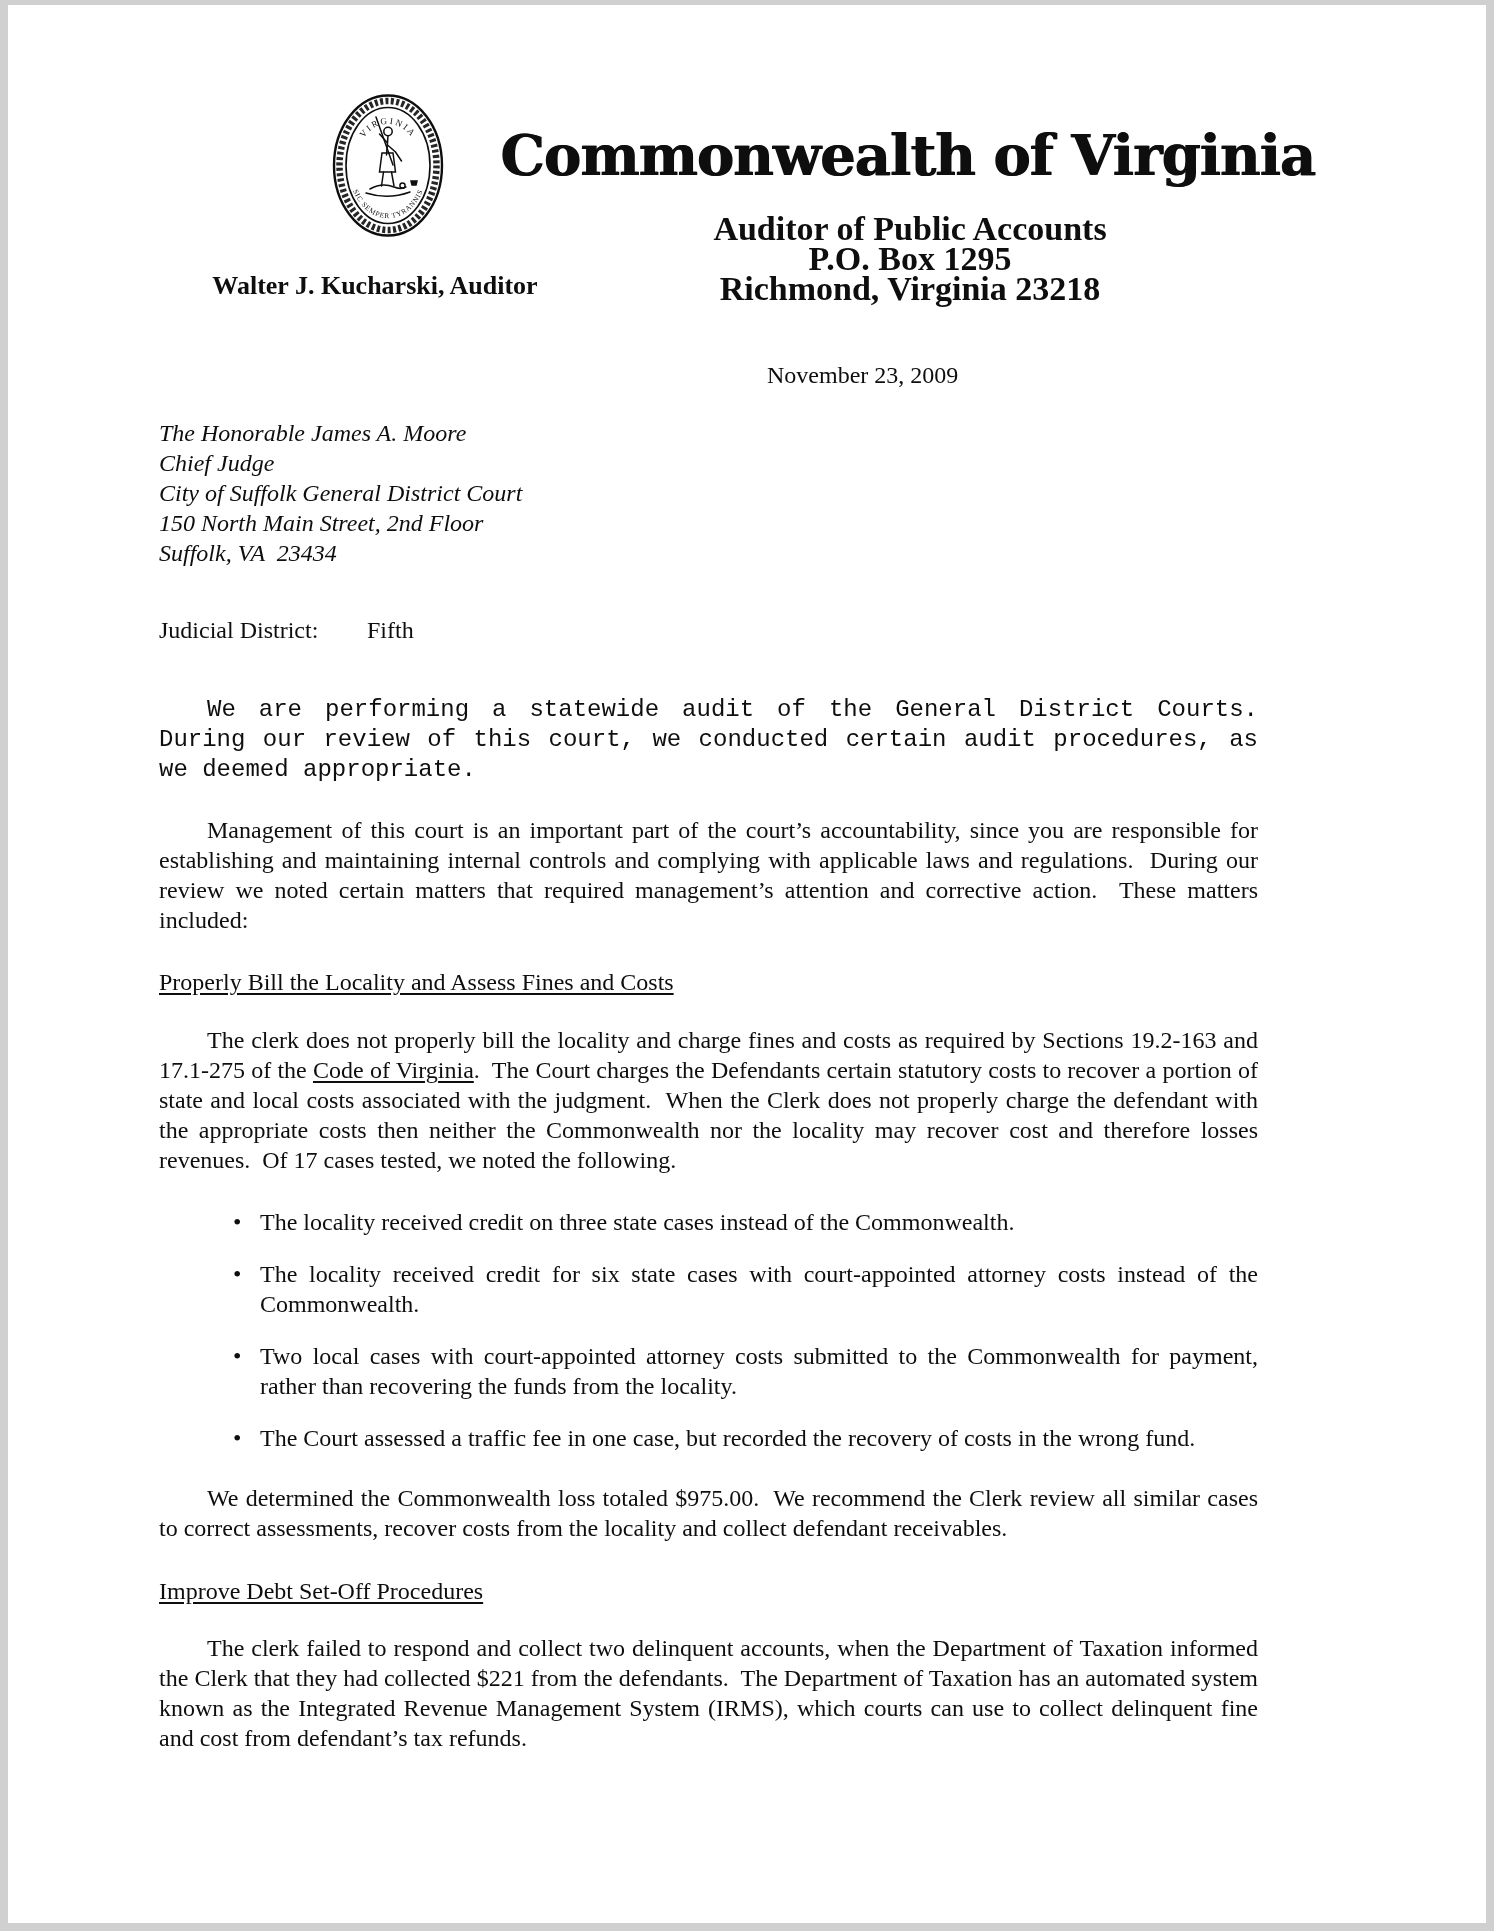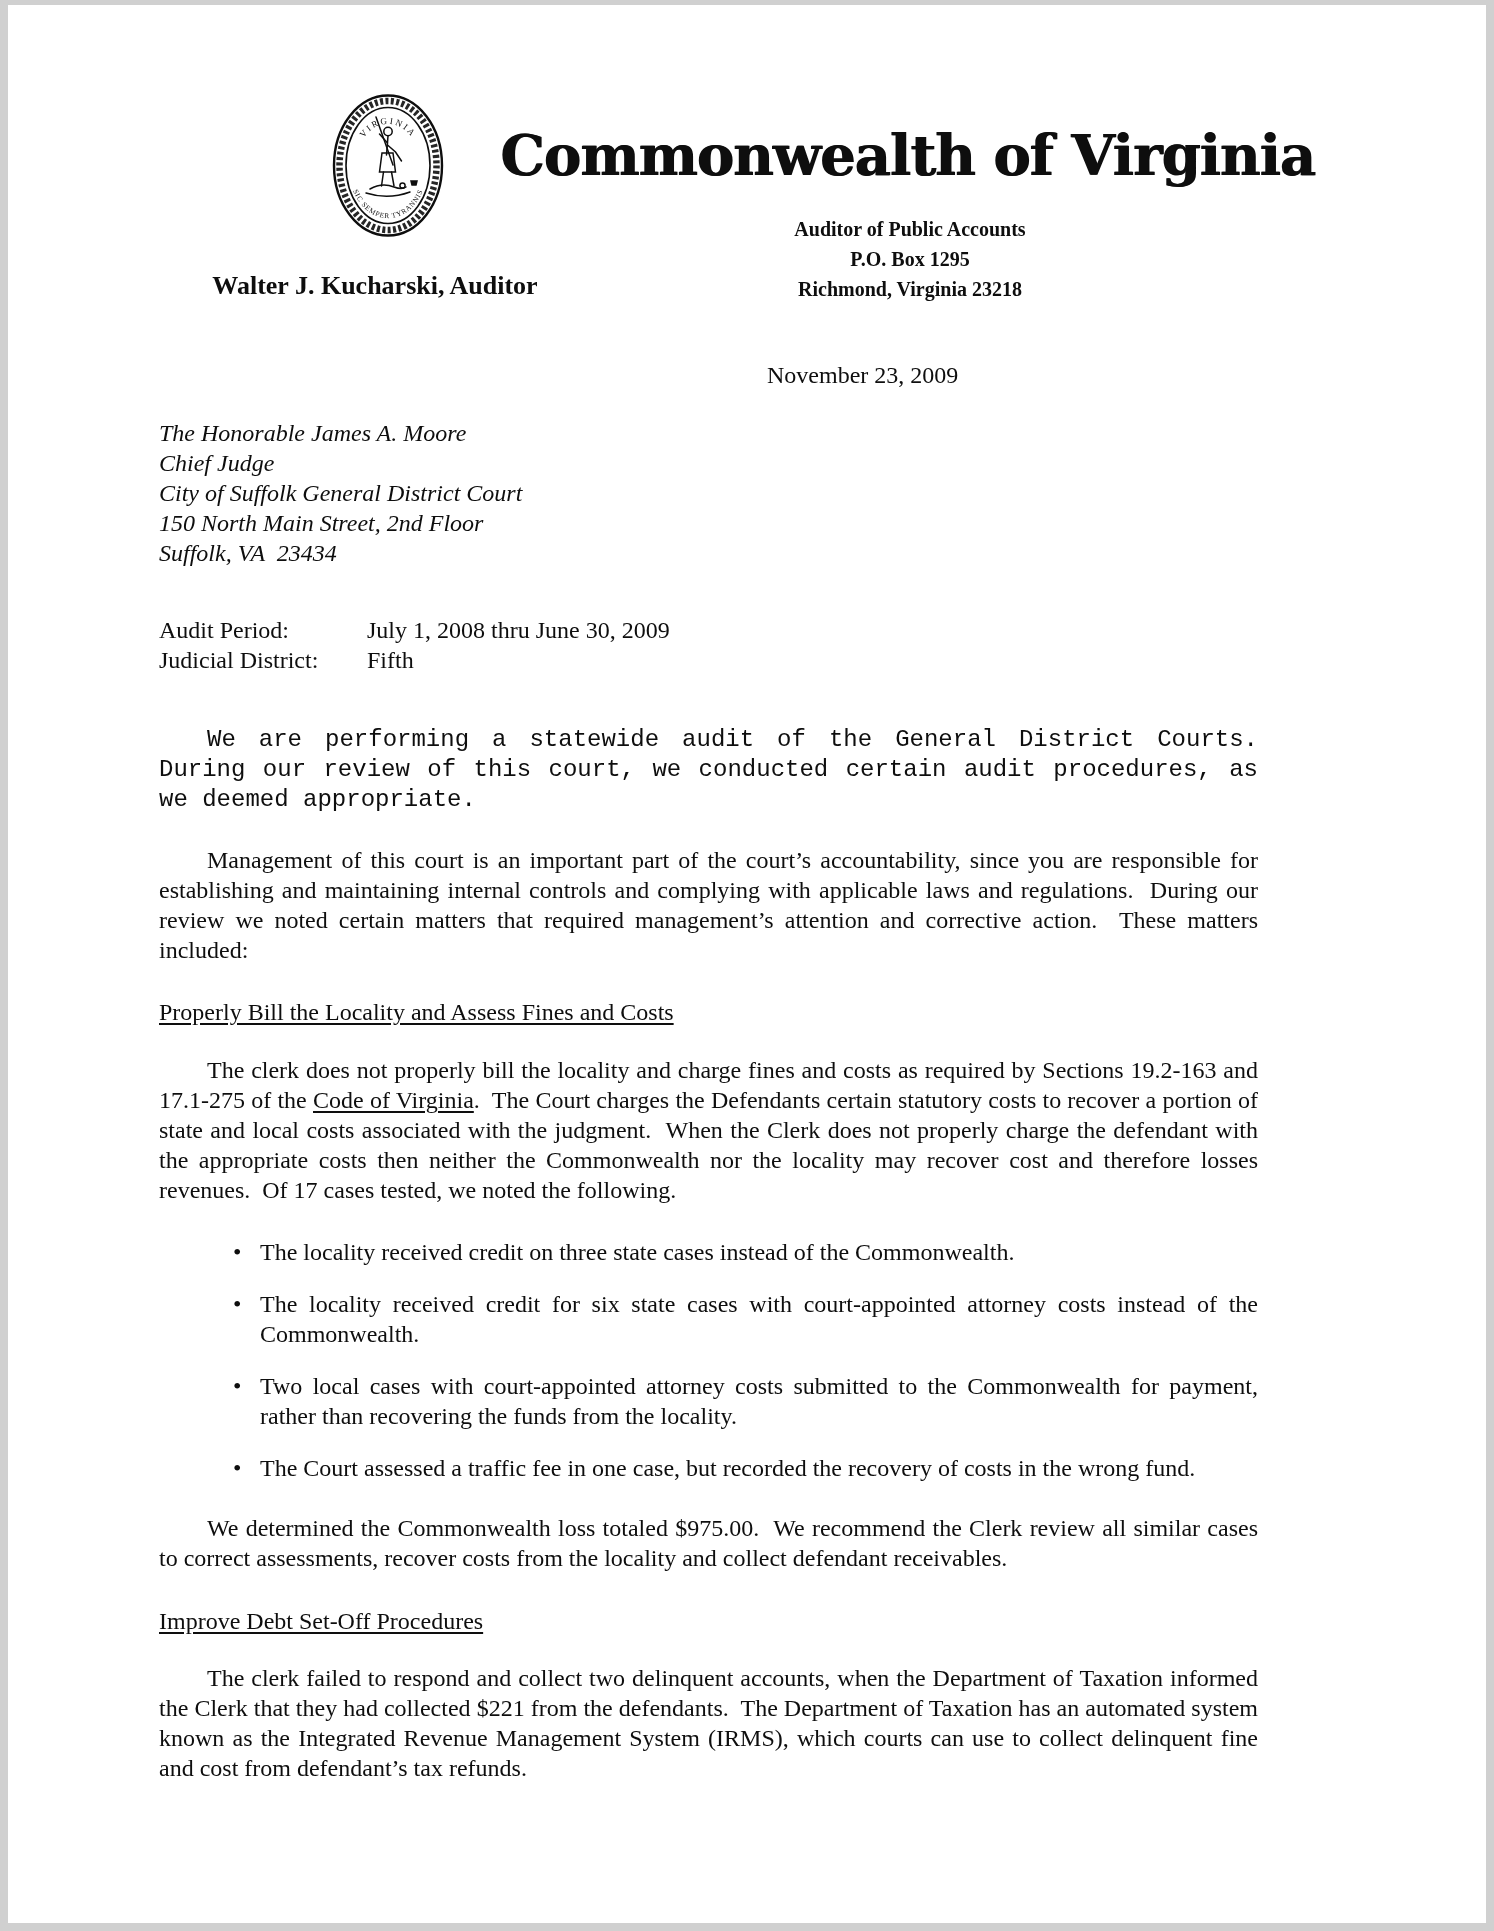--- a/index.html
+++ b/index.html
@@ -30,21 +30,21 @@
     font-family: "DejaVu Serif", serif;
     font-weight: bold;
     font-size: 56px;
     line-height: 62px;
     letter-spacing: -1px;
     text-shadow: 1px 0 0 currentColor;
     white-space: nowrap;
   }
   .agency {
     position: absolute; left: 461px; top: 124px; width: 580px;
-    text-align: center; font-weight: bold; font-size: 20px; line-height: 30px;
+    text-align: center; font-weight: bold; font-size: 34px; line-height: 30px;
   }
   .official {
     position: absolute; left: 41px; top: 181px; width: 350px;
     text-align: center; font-weight: bold; font-size: 26px; line-height: 30px;
   }
   
   .date { margin-left: 608px; }
   .recipient { margin-top: 28px; }
   .recipient .line { white-space: pre-wrap; font-style: italic; }
   .audit-info { margin-top: 47px; }
@@ -131,24 +131,20 @@
   <div class="recipient">
     <div class="line">The Honorable James A. Moore</div>
     <div class="line">Chief Judge</div>
     <div class="line">City of Suffolk General District Court</div>
     <div class="line">150 North Main Street, 2nd Floor</div>
     <div class="line">Suffolk, VA  23434</div>
   </div>
 
   <div class="audit-info">
     <div class="info-row">
-      <div class="info-label">Audit Period:</div>
-      <div class="info-value">July 1, 2008 thru June 30, 2009</div>
-    </div>
-    <div class="info-row">
       <div class="info-label">Judicial District:</div>
       <div class="info-value">Fifth</div>
     </div>
   </div>
 
   <p class="para p1">We are performing a statewide audit of the General District Courts.  During our review of this court, we conducted certain audit procedures, as we deemed appropriate.</p>
 
   <p class="para p2">Management of this court is an important part of the court’s accountability, since you are responsible for establishing and maintaining internal controls and complying with applicable laws and regulations.  During our review we noted certain matters that required management’s attention and corrective action.  These matters included:</p>
 
   <h2 class="section-heading"><span class="u">Properly Bill the Locality and Assess Fines and Costs</span></h2>

